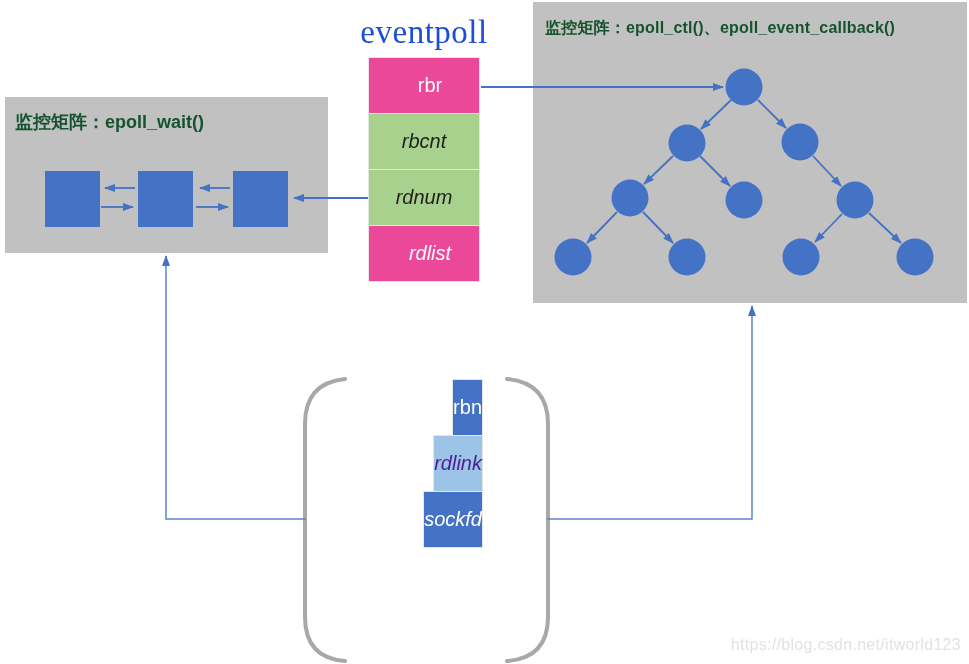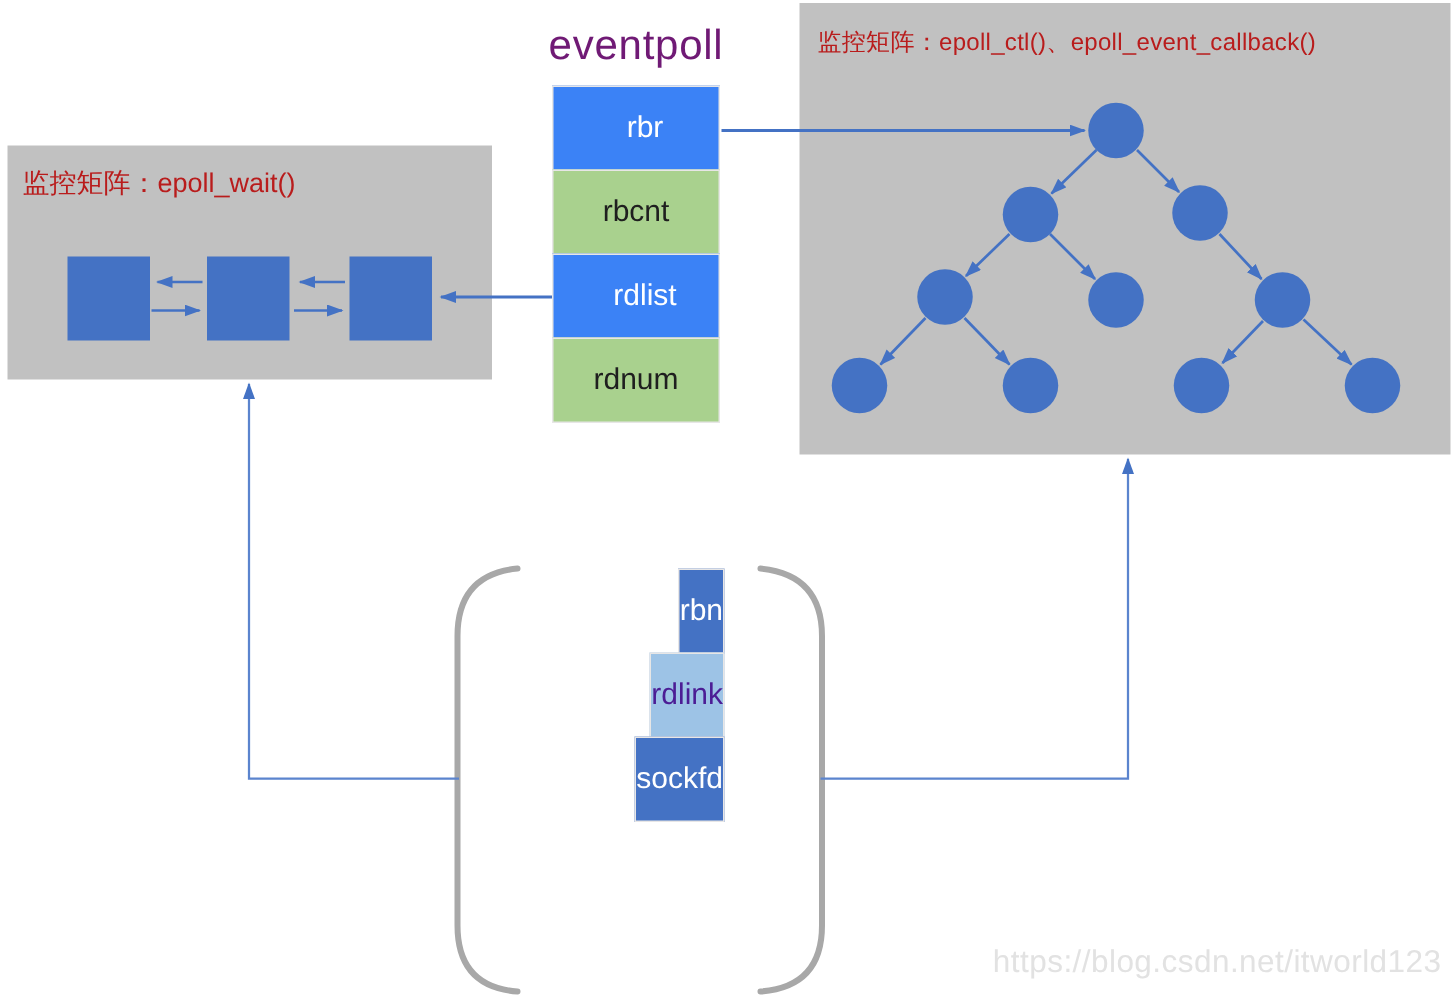--- a/index.html
+++ b/index.html
@@ -3,47 +3,47 @@
 <meta charset="utf-8">
 <style>
   html,body{margin:0;padding:0;background:#ffffff;}
   body{font-family:"Liberation Sans","DejaVu Sans",sans-serif;}
   .stage{position:relative;width:969px;height:664px;background:#ffffff;overflow:hidden;}
 
   
   .panel{position:absolute;background:#c1c1c1;z-index:1;}
   .panel-ready{left:5px;top:97px;width:323px;height:156px;}
   .panel-monitor{left:533px;top:2px;width:434px;height:301px;}
-  .panel-title{position:absolute;font-weight:400;color:#b91c1c;white-space:nowrap;}
+  .panel-title{position:absolute;font-weight:700;color:#14532d;white-space:nowrap;}
   .panel-ready .panel-title{left:10px;top:13px;font-size:18px;}
   .panel-monitor .panel-title{left:12px;top:16px;font-size:16px;letter-spacing:.2px;}
 
   
   svg.art{position:absolute;left:0;top:0;z-index:2;}
 
   
-  .struct-title{position:absolute;z-index:3;color:#701a75;font-size:28px;font-weight:400;text-align:center;letter-spacing:.5px;}
+  .struct-title{position:absolute;z-index:3;color:#1d4ed8;font-size:33px;font-weight:400;text-align:center;letter-spacing:.5px;font-family:Liberation Serif, serif;}
   .title-eventpoll{left:339px;top:14px;width:170px;}
   .title-epitem{left:341px;top:335px;width:170px;}
 
   
   .stack{position:absolute;z-index:3;display:flex;flex-direction:column;}
   .stack-eventpoll{left:368px;top:57px;width:112px;}
   .stack-epitem{left:369px;top:379px;width:114px;align-items:flex-end;}
   .cell{box-sizing:border-box;display:flex;align-items:center;justify-content:center;
         font-size:20px;border:1px solid #e7e6e6;}
-  .cell + .cell{margin-top:-1px;}
+  .cell + .cell{margin-top:-1px;font-style:italic;}
   .stack-eventpoll .cell{height:57px;}
   .stack-epitem .cell{height:57px;}
-  .cell.green-dark{background:#3b82f6;color:#ffffff;padding-left:12px;}
+  .cell.green-dark{background:#ec4899;color:#ffffff;padding-left:12px;}
   .cell.green-light{background:#a9d18e;color:#1f1f1f;}
   .cell.blue-dark{background:#4472c4;color:#ffffff;}
   .cell.blue-light{background:#9dc3e6;color:#4c1d95;}
 
-  .watermark{position:absolute;right:8px;bottom:10px;z-index:3;color:#e2e2e2;font-size:21px;letter-spacing:.3px;}
+  .watermark{position:absolute;right:8px;bottom:10px;z-index:3;color:#e2e2e2;font-size:16px;letter-spacing:.3px;}
 </style>
 </head>
 <body>
 
 <div class="stage">
 
   <div class="panel panel-ready">
     <div class="panel-title">监控矩阵：epoll_wait()</div>
   </div>
 
@@ -106,22 +106,22 @@
     </g>
 
     <polyline points="306,519 166,519 166,256" fill="none" stroke="#5b84ce" stroke-width="1.5" marker-end="url(#ah)"></polyline>
     <polyline points="547,519 752,519 752,306" fill="none" stroke="#5b84ce" stroke-width="1.5" marker-end="url(#ah)"></polyline>
   </svg>
 
   <div class="struct-title title-eventpoll">eventpoll</div>
   <div class="stack stack-eventpoll">
     <div class="cell green-dark">rbr</div>
     <div class="cell green-light">rbcnt</div>
+    <div class="cell green-light">rdnum</div>
     <div class="cell green-dark">rdlist</div>
-    <div class="cell green-light">rdnum</div>
   </div>
 
   <div class="stack stack-epitem">
     <div class="cell blue-dark">rbn</div>
     <div class="cell blue-light">rdlink</div>
     <div class="cell blue-dark">sockfd</div>
   </div>
 
   <div class="watermark">https://blog.csdn.net/itworld123</div>
 

